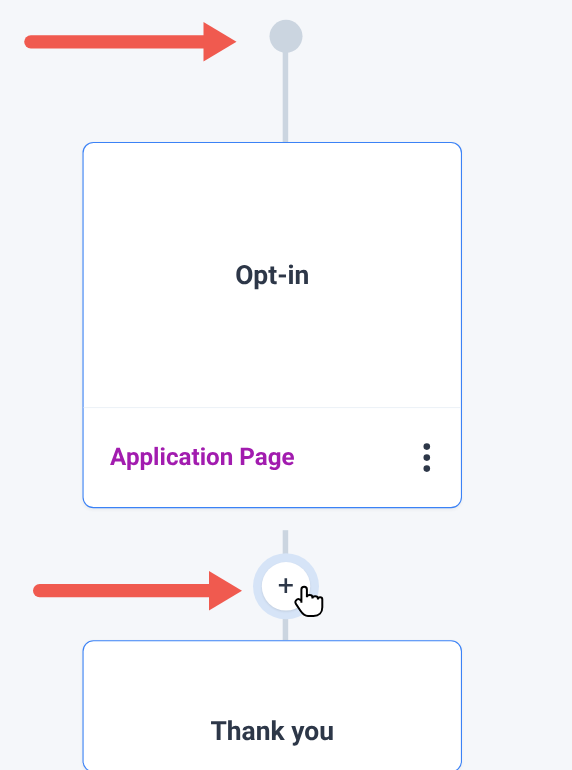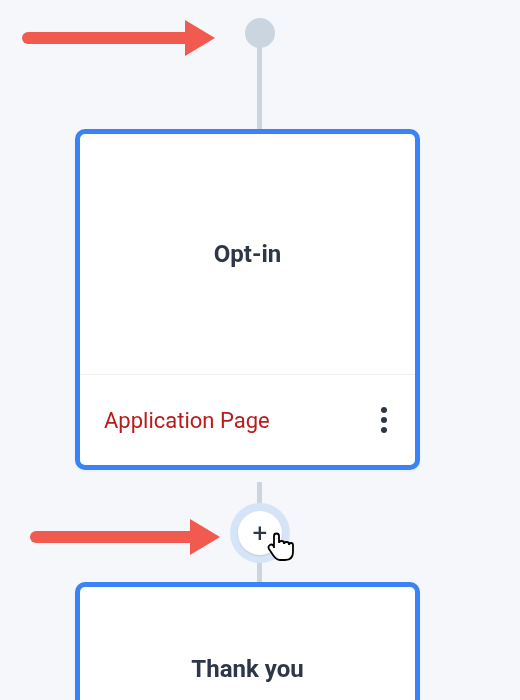--- a/index.html
+++ b/index.html
@@ -38,21 +38,21 @@
       border-radius: 50%;
       background: #cbd5e0;
     }
     .card {
       position: absolute;
       left: 75px;
       width: 345px;
       background: #ffffff;
       border-radius: 10px;
       box-shadow: 0 1px 3px rgba(0,0,0,0.05);
-      border: 5px solid #3b82f6;
+      border: 1px solid #3b82f6;
     }
     .card-optin {
       top: 129px;
     }
     .card-thankyou {
       top: 582px;
     }
     .card-body {
       height: 240px;
       display: flex;
@@ -73,22 +73,22 @@
     }
     .card-footer {
       border-top: 1px solid #edf2f7;
       padding: 28px 24px;
       display: flex;
       align-items: center;
       justify-content: space-between;
     }
     .card-footer-label {
       font-size: 22px;
-      font-weight: 400;
-      color: #b91c1c;
+      font-weight: 700;
+      color: #a21caf;
     }
     .menu-dots {
       display: flex;
       flex-direction: column;
       gap: 4px;
       cursor: pointer;
       padding: 4px;
     }
     .menu-dots span {
       width: 6px;

